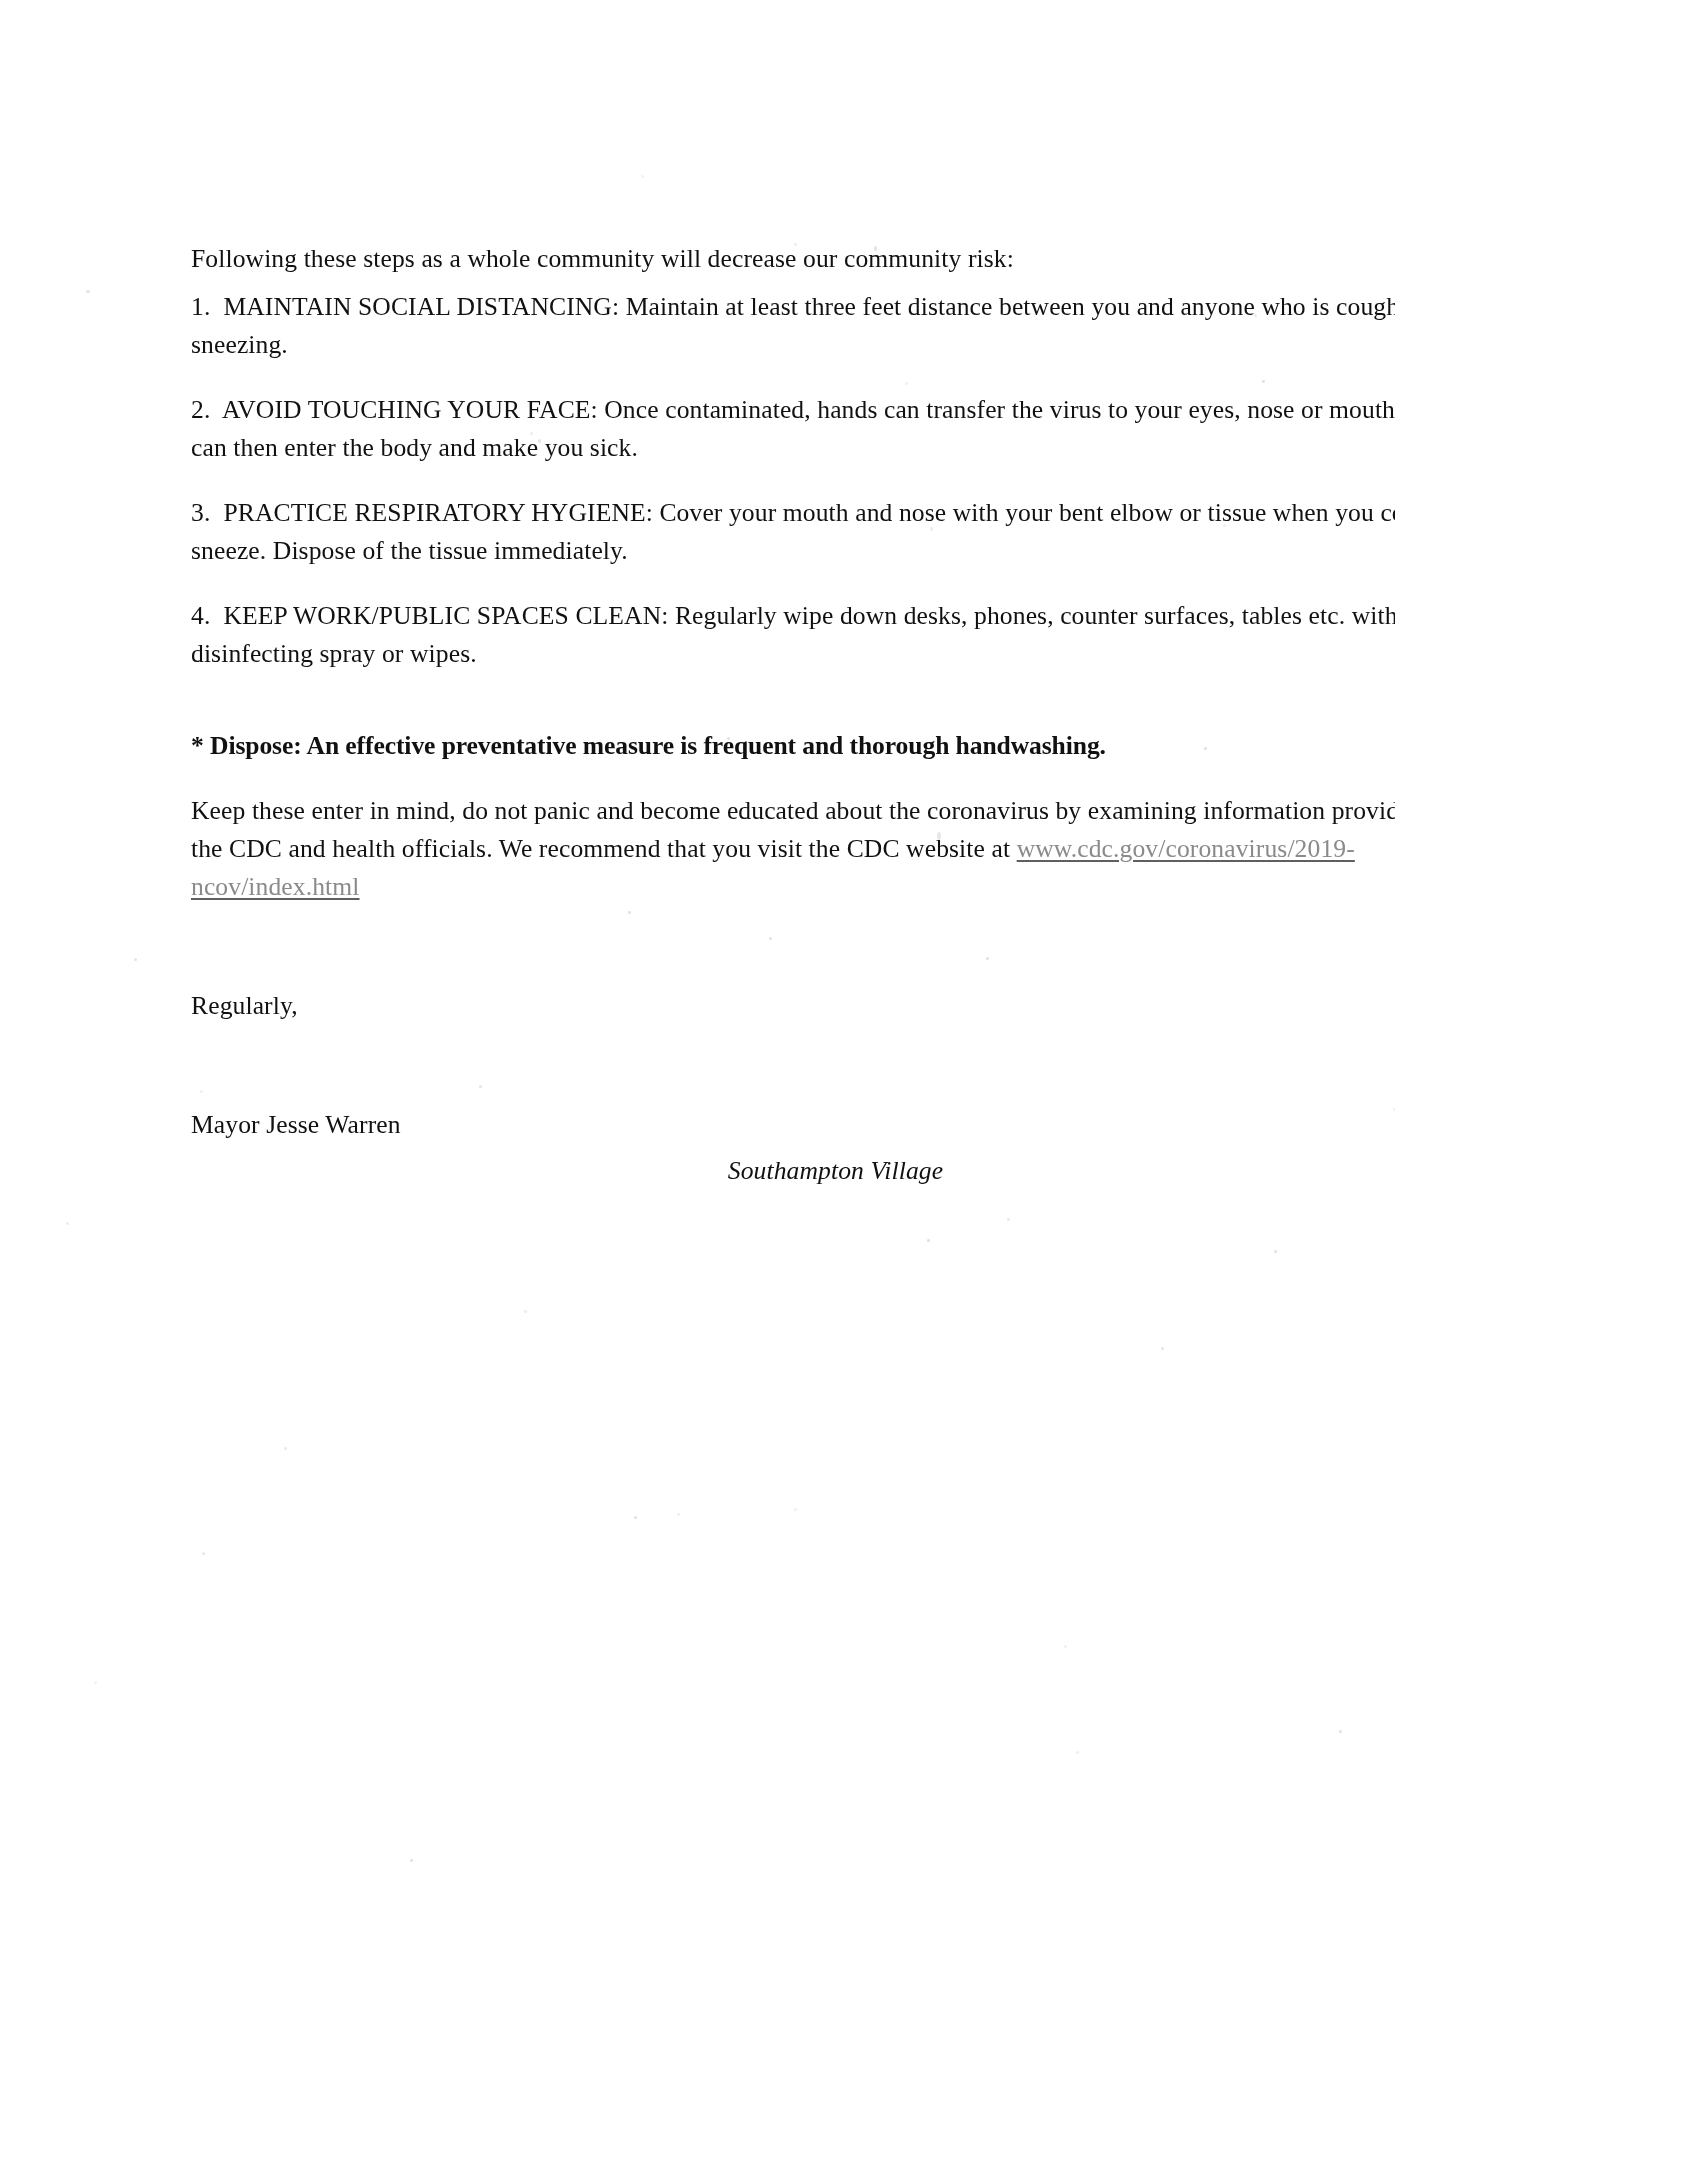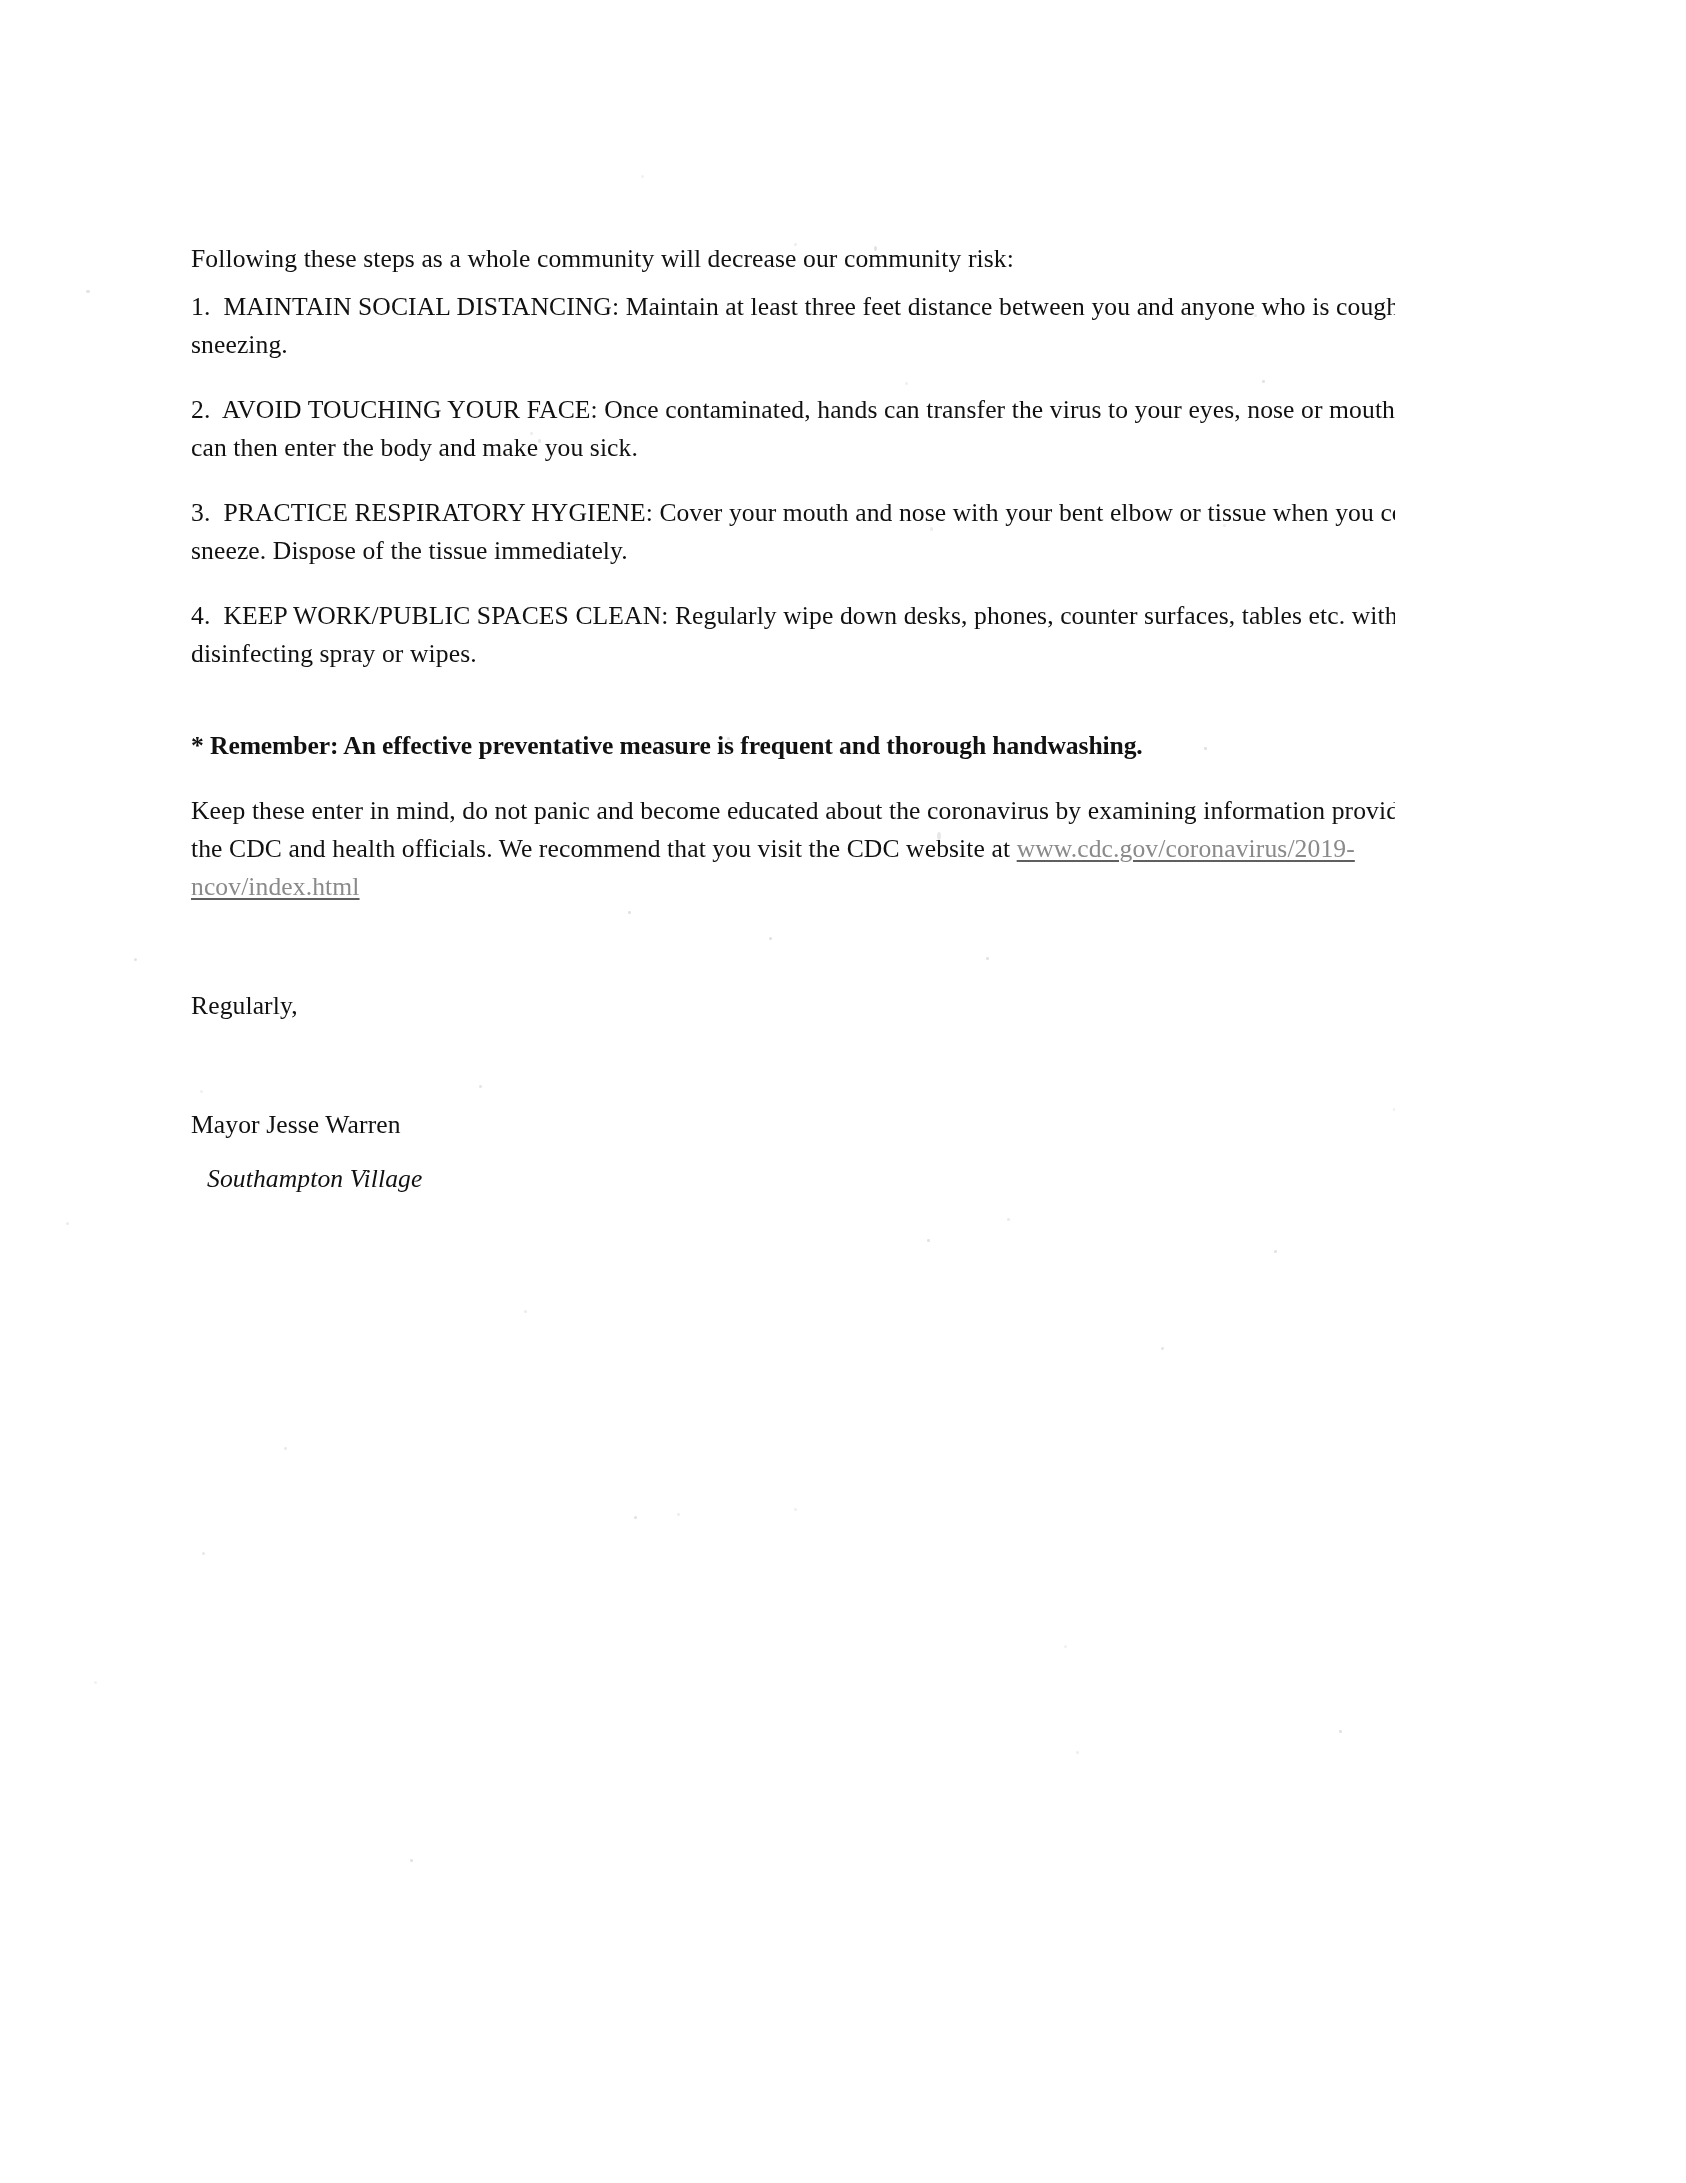--- a/index.html
+++ b/index.html
@@ -75,22 +75,23 @@
   .url {
     color: #8a8a8a;
     text-decoration: underline;
     text-decoration-color: #5f5f5f;
     text-underline-offset: 2.5px;
     text-decoration-thickness: 1.7px;
   }
 
   .sig-name { margin: 0; }
   .sig-org {
-    margin: 16px;
+    margin: 8px;
     font-style: italic;
+    text-align: center;
   }
 </style>
 </head>
 <body>
 
 <div id="page">
 
   <div id="letter">
 
     <p class="para">Following these steps as a whole community will decrease our community risk:</p>
@@ -109,21 +110,21 @@
 
     <div class="gap-md"></div>
 
     <p class="para"><span class="num">4.</span><span class="num">&nbsp; </span><span>KEEP WORK/PUBLIC SPACES CLEAN: Regularly wipe down desks, phones, counter surfaces, tables etc. with disinfecting spray or wipes.</span></p>
 
     <div class="gap-md"></div>
 
 
     <div class="gap-md"></div>
 
-    <p class="para bold-note">* Remember: An effective preventative measure is frequent and thorough handwashing.</p>
+    <p class="para bold-note">* Dispose: An effective preventative measure is frequent and thorough handwashing.</p>
 
     <div class="gap-md"></div>
 
     <p class="para"><span>Keep these enter in mind, do not panic and become educated about the coronavirus by examining information provided by the CDC and health officials. We recommend that you visit the CDC website at </span><span class="url">www.cdc.gov/coronavirus/2019-ncov/index.html</span></p>
 
     <div class="gap-md"></div>
 
 
     <div class="gap-md"></div>
 

